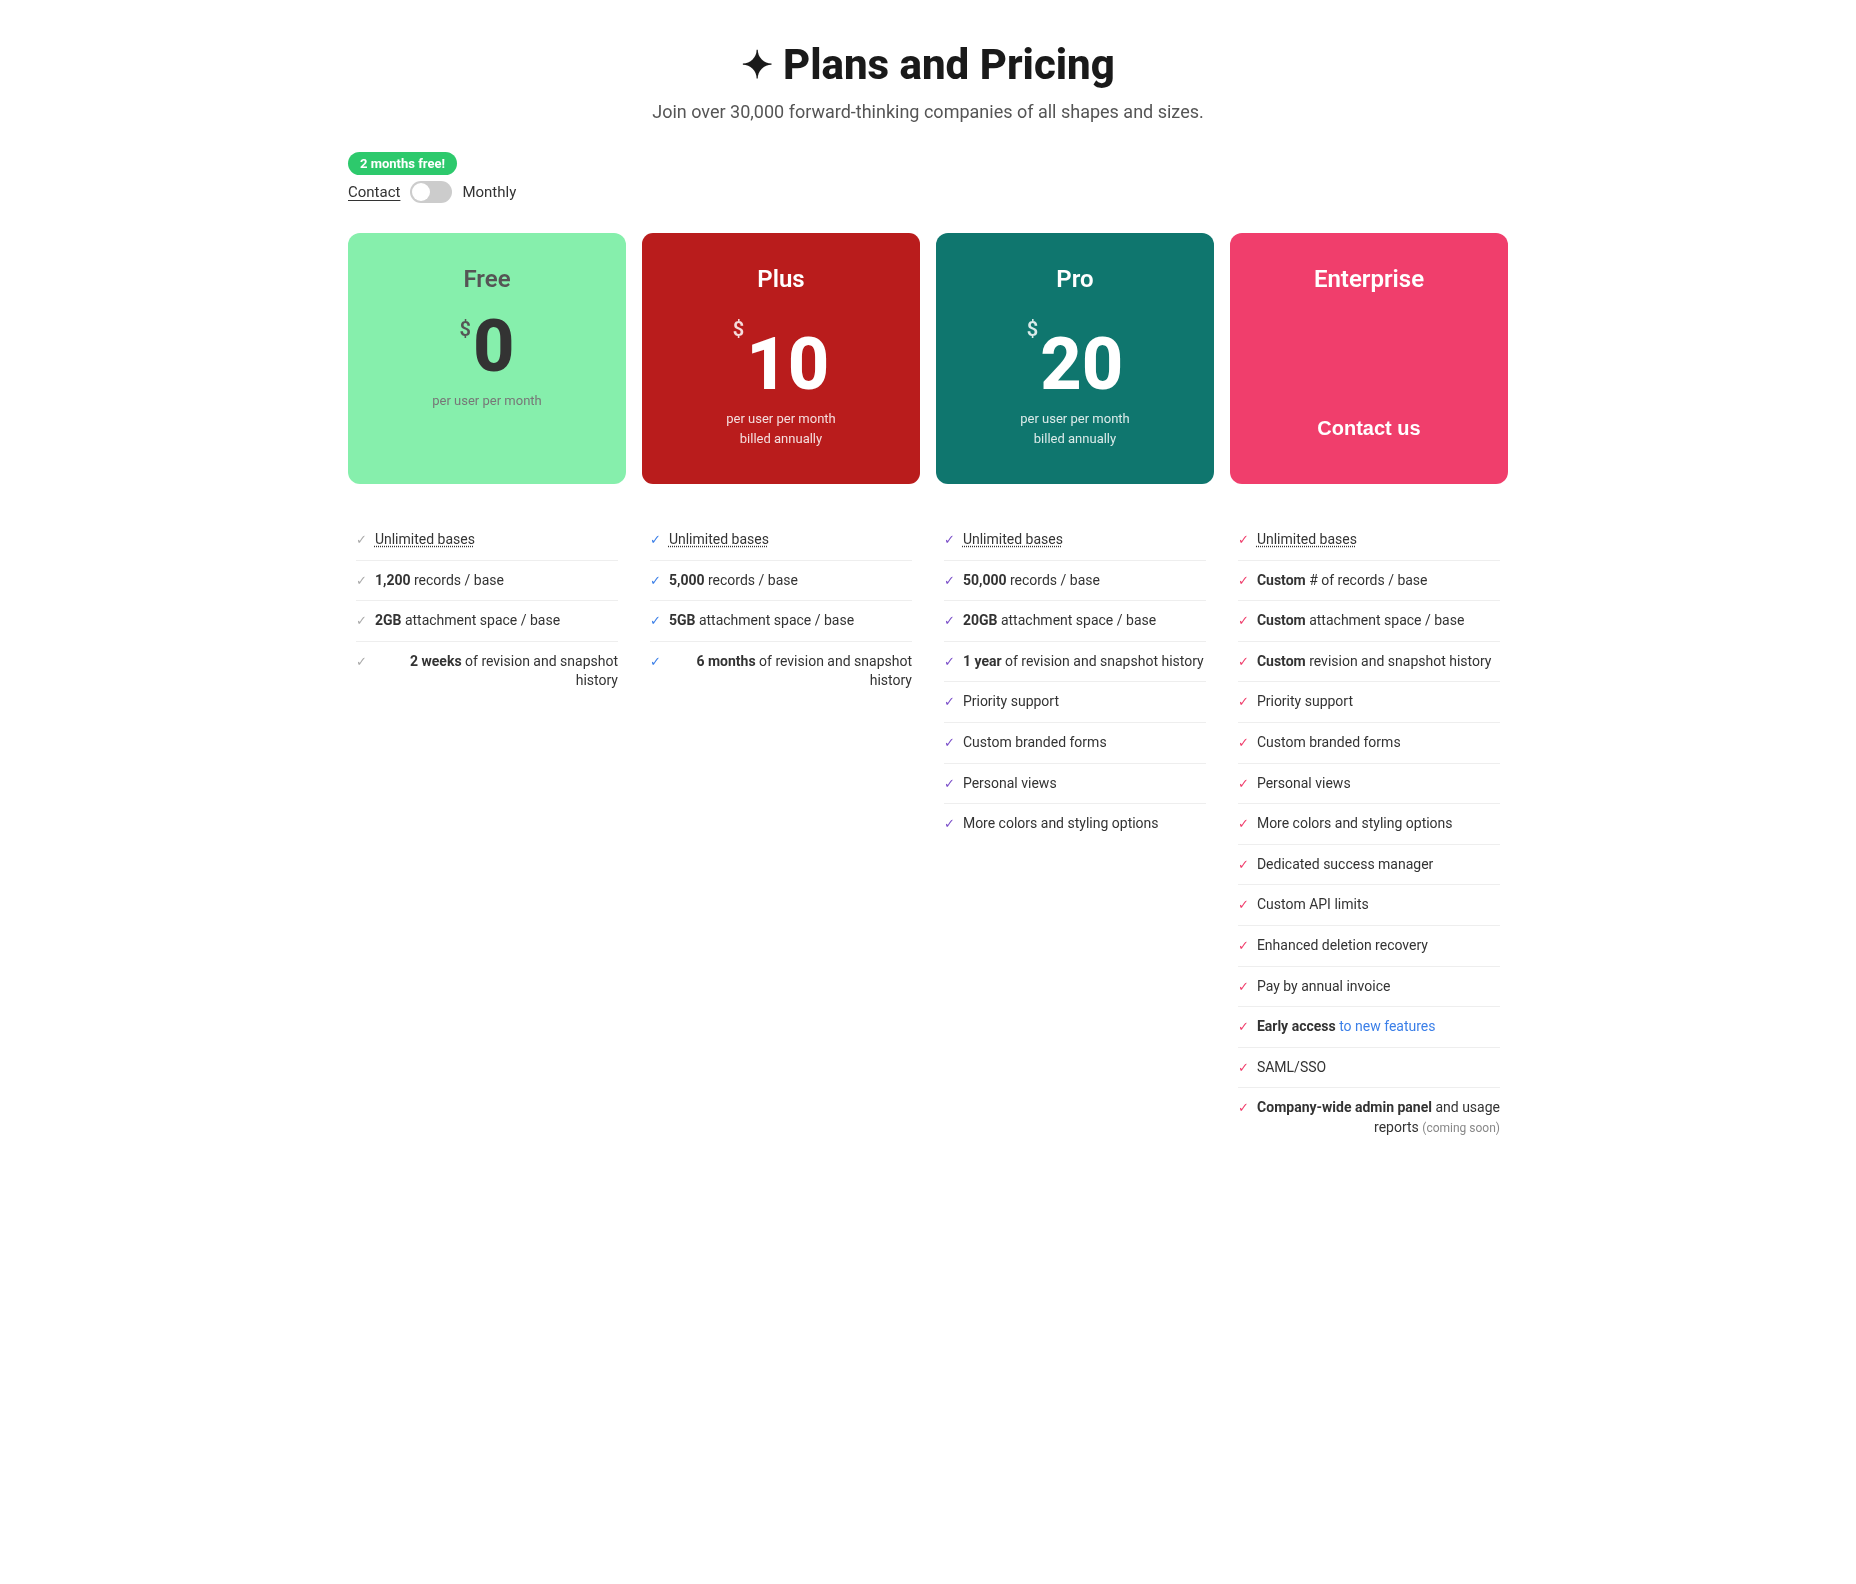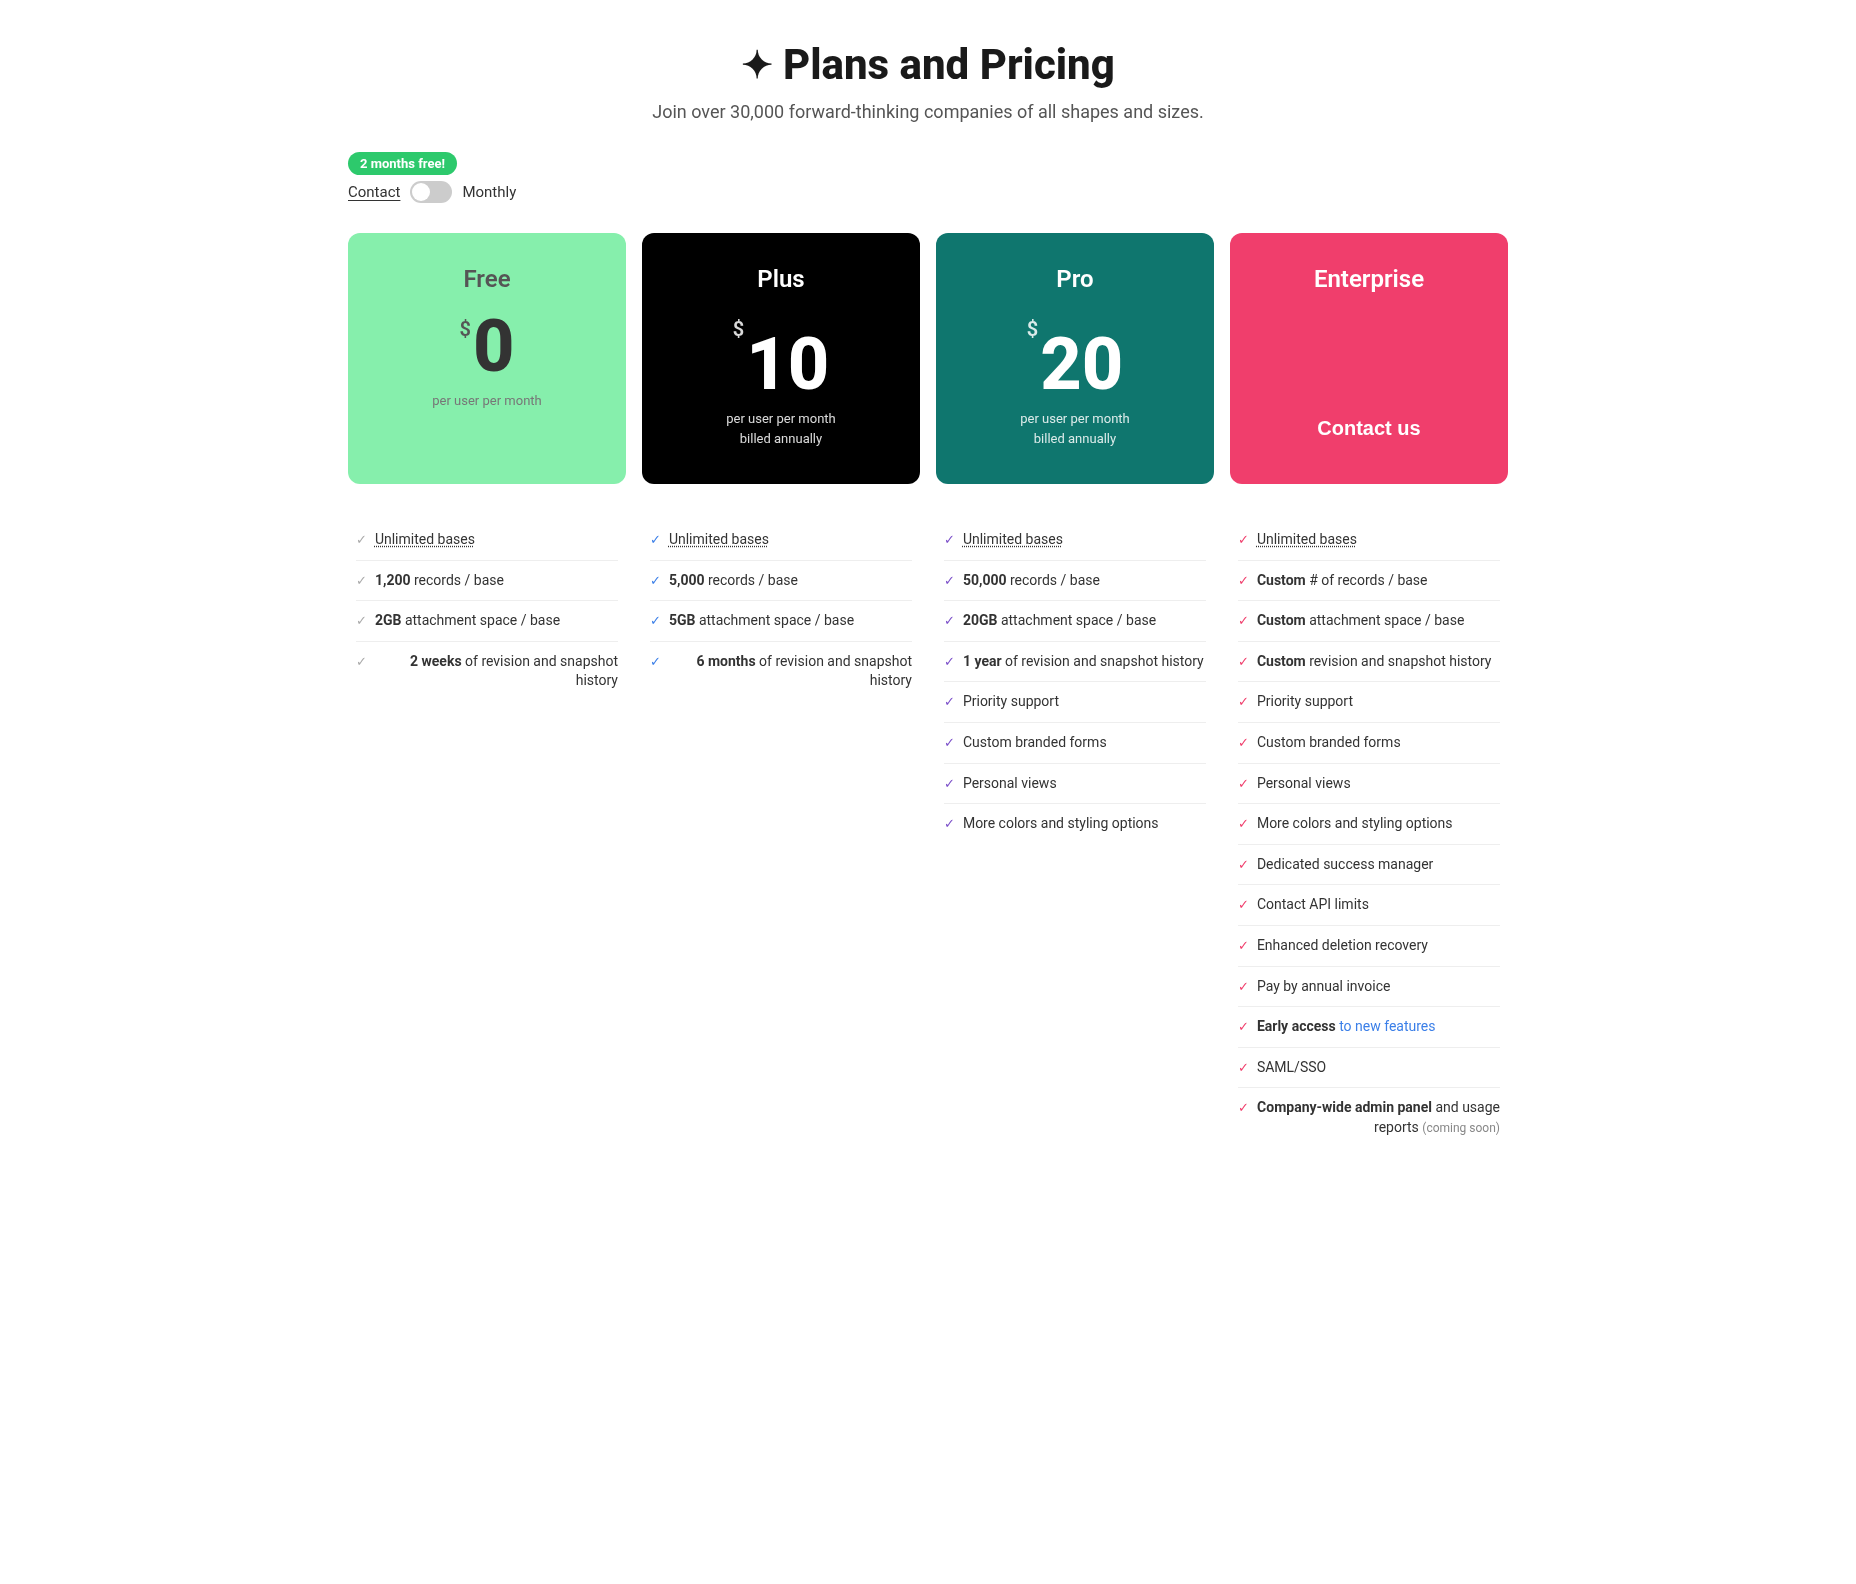--- a/index.html
+++ b/index.html
@@ -96,21 +96,22 @@
       min-height: 240px;
       display: flex;
       flex-direction: column;
       align-items: center;
       text-align: center;
     }
     .plan-card.free {
       background: #86efac;
     }
     .plan-card.plus {
-      background: #000000;
+      background: #b91c1c;
+      border-radius: 11px;
     }
     .plan-card.pro {
       background: #0f766e;
     }
     .plan-card.enterprise {
       background: #f03e6c;
     }
 
     .plan-name {
       font-size: 24px;
@@ -392,21 +393,21 @@
     <div class="feature-item">
       <span class="check-icon pink">✓</span>
       <span class="feature-text">More colors and styling options</span>
     </div>
     <div class="feature-item">
       <span class="check-icon pink">✓</span>
       <span class="feature-text">Dedicated success manager</span>
     </div>
     <div class="feature-item">
       <span class="check-icon pink">✓</span>
-      <span class="feature-text">Contact API limits</span>
+      <span class="feature-text">Custom API limits</span>
     </div>
     <div class="feature-item">
       <span class="check-icon pink">✓</span>
       <span class="feature-text">Enhanced deletion recovery</span>
     </div>
     <div class="feature-item">
       <span class="check-icon pink">✓</span>
       <span class="feature-text">Pay by annual invoice</span>
     </div>
     <div class="feature-item">

